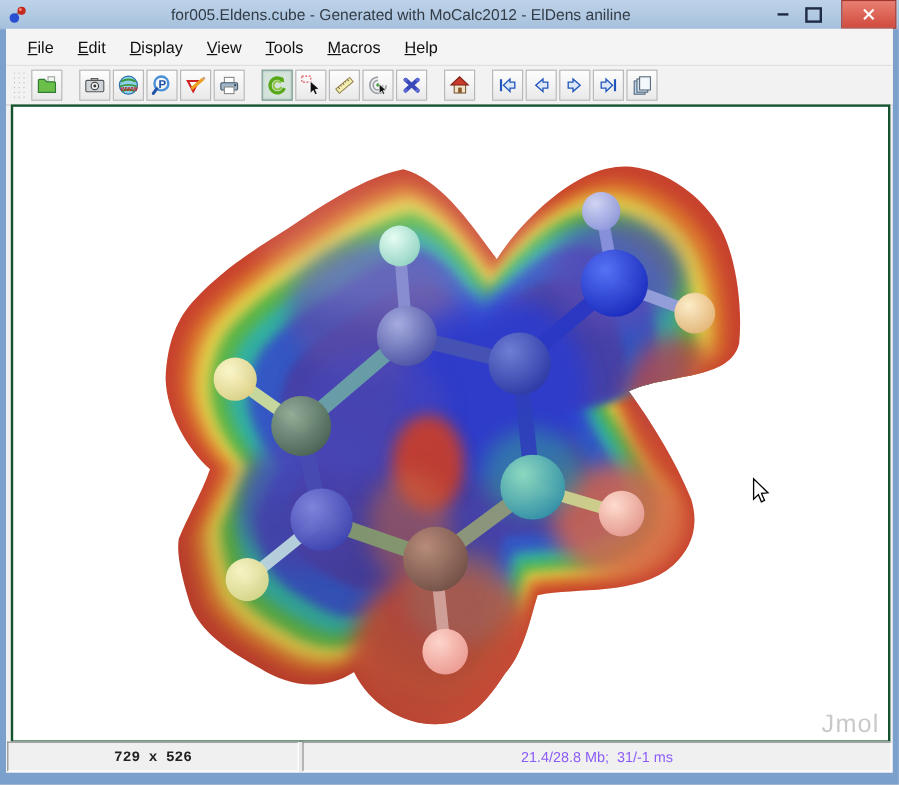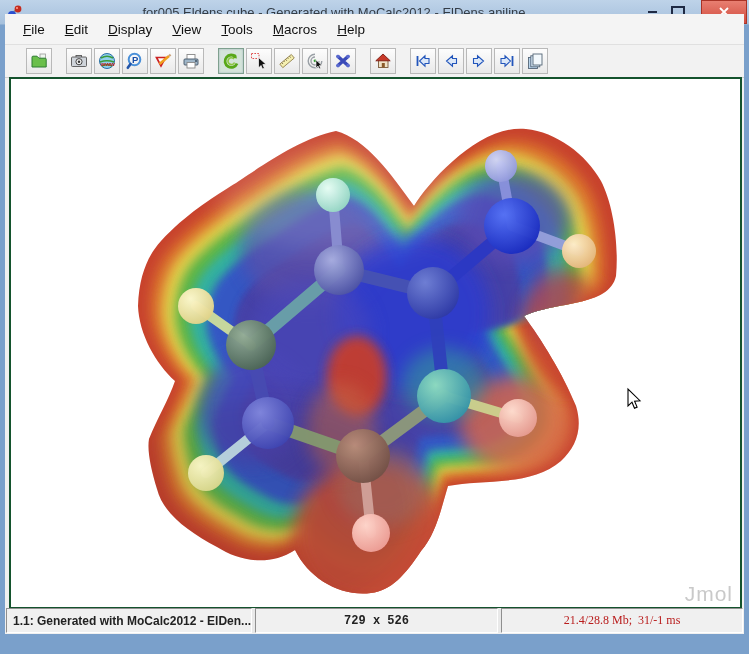--- a/index.html
+++ b/index.html
@@ -12,21 +12,21 @@
   .title-text{flex:1;text-align:center;font-size:13px;color:#333c46;white-space:nowrap;
     overflow:hidden;text-overflow:ellipsis;}
   .win-glyph{width:26px;height:22px;display:flex;align-items:center;justify-content:center;
     color:#1f2a44;flex:0 0 auto;cursor:default;}
   .glyph-min{width:9px;height:2px;background:#1f2a44;}
   .glyph-max{width:10px;height:9px;border:2px solid #1f2a44;}
   .close-btn{width:44px;height:22px;margin:0 2px 0 10px;flex:0 0 auto;
     background:linear-gradient(#e87f71,#d14b3e);border:1px solid #a83326;
     display:flex;align-items:center;justify-content:center;}
   
-  .content{position:absolute;top:14px;left:5px;width:739px;height:620px;background:#f0f0f0;}
+  .content{position:absolute;top:24px;left:5px;width:739px;height:620px;background:#f0f0f0;}
   .menubar{height:30px;display:flex;align-items:center;background:#f4f4f4;
     border-bottom:1px solid #e0e0e0;font-size:13.5px;color:#111;}
   .menu-item{padding:4px 10px;cursor:default;}
   .menu-item:first-child{margin-left:8px;}
   .toolbar{height:32px;display:flex;align-items:center;background:#f2f2f2;
     border-bottom:1px solid #cfcfcf;padding-left:5px;}
   .tb-handle{width:11px;height:24px;margin-right:5px;
     background:radial-gradient(#a8a8a8 22%,transparent 24%) 0 0/4px 4px;}
   .tb-btn{width:26px;height:26px;box-sizing:border-box;border:1px solid #b9b9b9;
     background:linear-gradient(#fdfdfd,#e9e9e9);display:flex;align-items:center;
@@ -41,21 +41,21 @@
     letter-spacing:1px;}
   
   .statusbar{position:absolute;left:1px;right:1px;bottom:1px;height:25px;display:flex;gap:3px;
     background:#e9e9e9;}
   .status-panel{box-sizing:border-box;border:1px solid;border-color:#8f8f8f #ffffff #ffffff #8f8f8f;
     background:#f0f0f0;font-size:12px;font-weight:bold;color:#222;
     display:flex;align-items:center;padding:0 6px;white-space:pre;overflow:hidden;}
   .sp-left{width:246px;}
   .sp-center{width:243px;justify-content:center;font-family:Liberation Mono, monospace;}
   .sp-right{flex:1;justify-content:center;font-weight:normal;
-    font-family:Liberation Serif, serif;color:#b91c1c;}
+    font-family:Liberation Sans, sans-serif;color:#8b5cf6;}
 </style>
 </head>
 <body>
 
 <div class="window">
 
   <div class="titlebar">
     <svg class="app-icon" viewBox="0 0 16 16">
       <line x1="5" y1="10" x2="10" y2="5" stroke="#888" stroke-width="2"></line>
       <circle cx="5" cy="11" r="4" fill="#2a4fd0"></circle>
@@ -344,19 +344,18 @@
           <circle cx="352" cy="377" r="27" fill="url(#ag10)" opacity="0.97"></circle>
           <circle cx="257" cy="344" r="26" fill="url(#ag11)" opacity="0.97"></circle>
           <circle cx="240" cy="266" r="25" fill="url(#ag12)" opacity="0.97"></circle>
           <circle cx="501" cy="147" r="28" fill="url(#ag13)" opacity="0.97"></circle>
           <path d="M617 310 l0 17 l4 -3.8 l2.5 6 l2.6 -1.1 l-2.5 -5.9 l5.4 -0.5 Z" fill="#ffffff" stroke="#000000" stroke-width="1.1"></path>
         </svg>
       <div class="watermark">Jmol</div>
     </div>
 
     <div class="statusbar">
-      <div class="status-panel sp-left">1.1: Generated with MoCalc2012 - ElDen...</div>
       <div class="status-panel sp-center">729 x 526</div>
       <div class="status-panel sp-right">21.4/28.8 Mb;  31/-1 ms</div>
     </div>
 
   </div>
 </div>
 
 </body></html>

